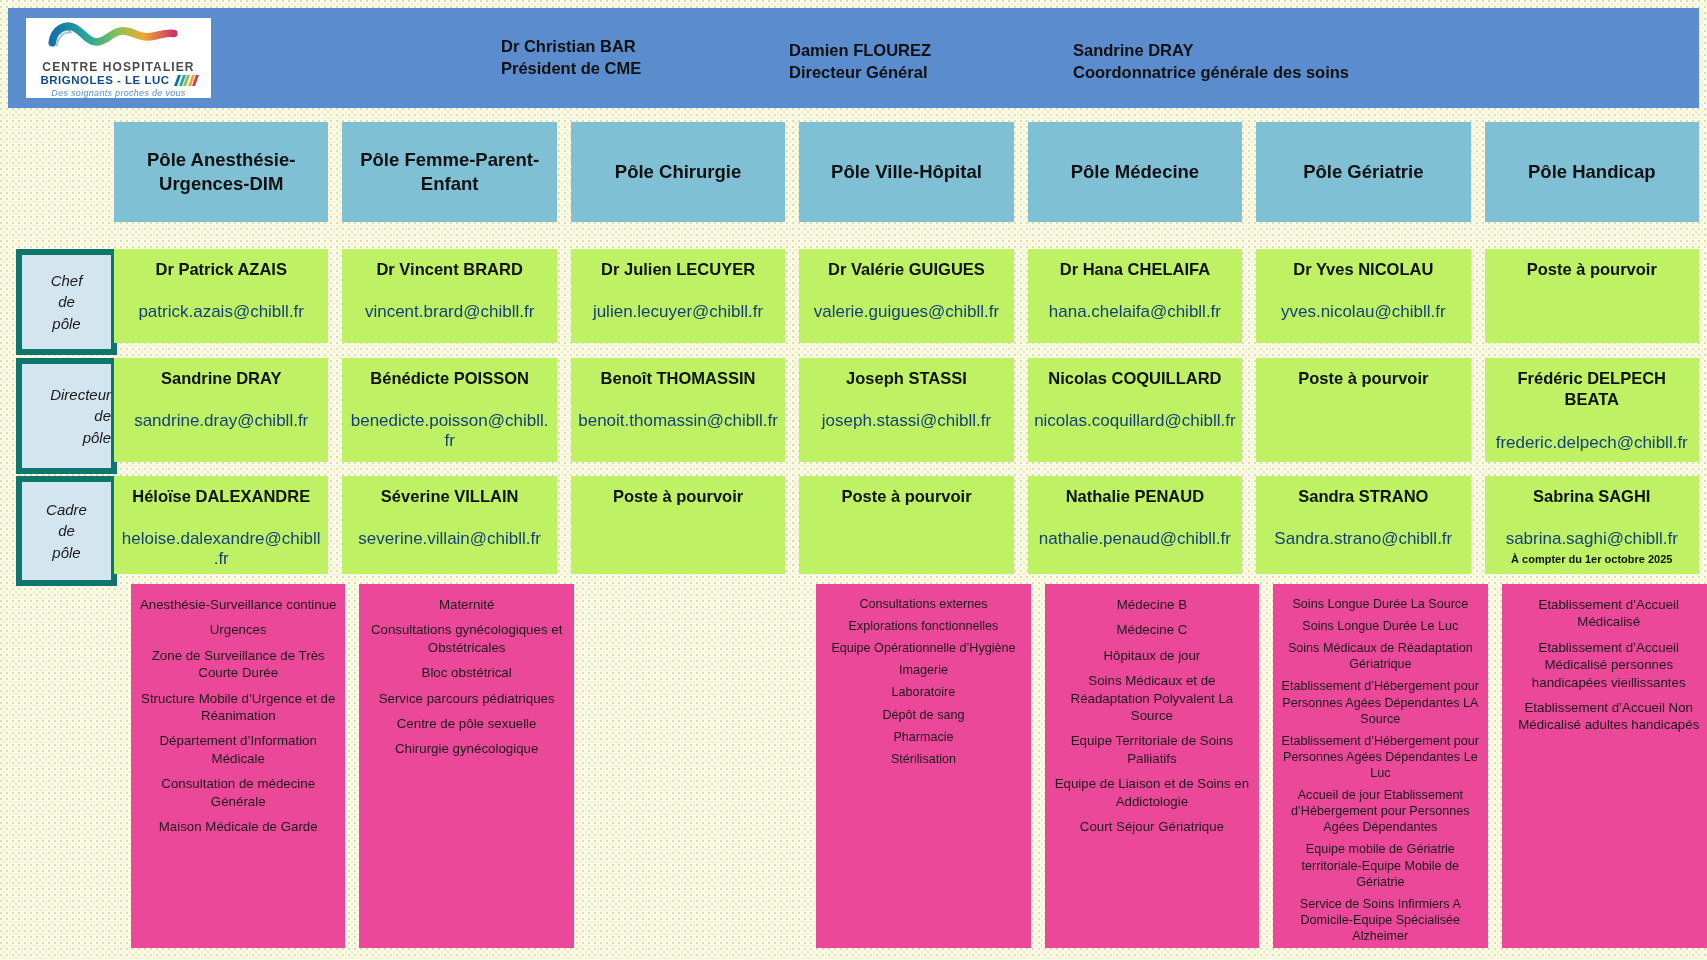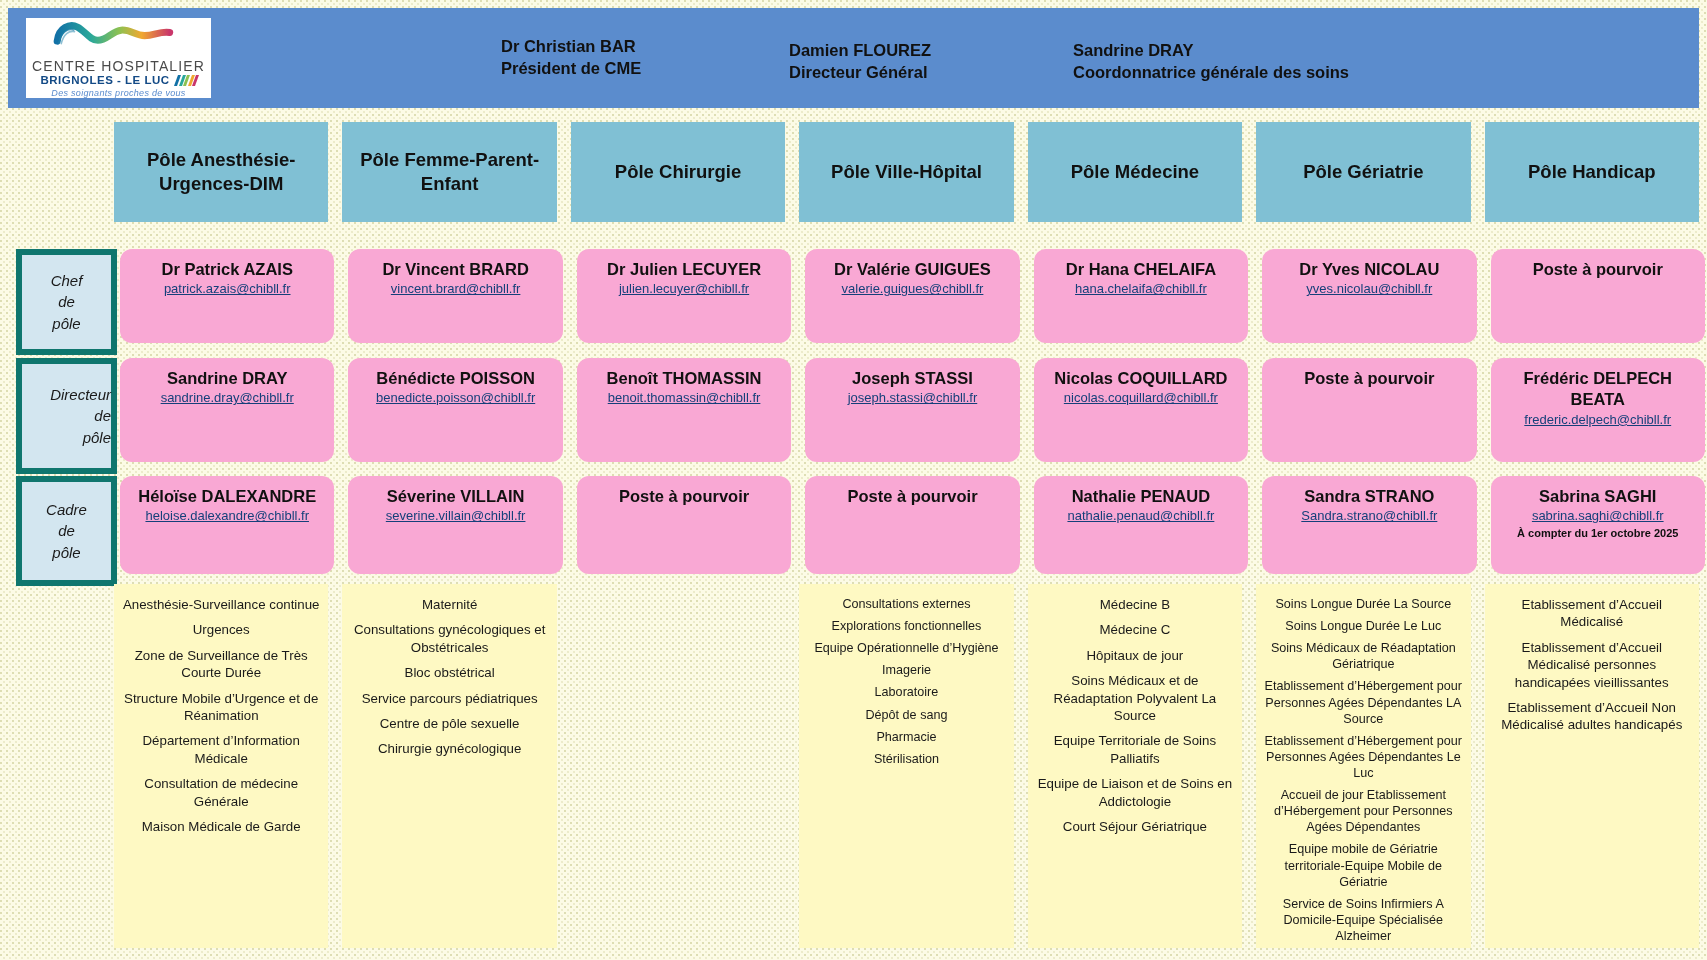--- a/index.html
+++ b/index.html
@@ -26,21 +26,21 @@
     background:#5b8ccd;
     display:flex;align-items:center;
   }
   .logo-box{
     width:185px;height:80px;margin-left:18px;background:#ffffff;
     display:flex;flex-direction:column;align-items:center;justify-content:center;
     position:relative;overflow:hidden;
   }
   .logo-wave{width:165px;height:32px;display:block;margin-top:2px;}
   .logo-line1{
-    font-size:14px;letter-spacing:1.1px;color:#4a4a4a;font-weight:400;
+    font-size:12px;letter-spacing:1.1px;color:#4a4a4a;font-weight:700;
     margin-top:13px;
   }
   .logo-line2{
     font-size:11.5px;letter-spacing:.5px;color:#134a86;font-weight:bold;
     display:flex;align-items:center;gap:6px;
   }
   .logo-bars{display:inline-flex;gap:1.5px;transform:skewX(-20deg);}
   .logo-bars i{display:block;width:3px;height:11px;}
   .logo-line3{
     font-size:9px;color:#5b8ccd;font-style:italic;letter-spacing:.3px;margin-top:2px;
@@ -74,36 +74,36 @@
   .col{width:216px;position:relative;}
 
   .pole-head{
     position:absolute;top:4px;left:0;width:100%;height:100px;
     background:#80c0d4;
     display:flex;align-items:center;justify-content:center;text-align:center;
     font-weight:bold;font-size:18.5px;color:#111;line-height:1.3;padding:0 6px;
     box-sizing:border-box;
   }
   .cell{
-    position:absolute;left:6px;width:100%;background:#f9a8d4;
-    box-sizing:border-box;padding:10px 6px 6px;text-align:center;border-radius:12px;
+    position:absolute;left:0;width:100%;background:#bef264;
+    box-sizing:border-box;padding:10px 6px 6px;text-align:center;
   }
   .cell .nm{font-weight:bold;font-size:16.5px;color:#111;line-height:1.3;}
   .cell .em{
-    font-size:13px;color:#15407a;text-decoration:underline;margin-top:1px;display:block;
+    font-size:17px;color:#15407a;margin-top:22px;display:block;
     word-break:break-word;
   }
   .cell .note{font-size:11px;color:#111;font-weight:bold;margin-top:4px;display:block;}
   .c-chef{top:131px;height:94px;}
   .c-dir{top:240px;height:104px;}
   .c-cadre{top:358px;height:98px;text-align:center;}
 
   .services{
-    position:absolute;left:0;top:466px;width:100%;height:364px;
-    background:#fef9c3;box-sizing:border-box;padding:12px 8px 6px;
+    position:absolute;left:17px;top:466px;width:100%;height:364px;
+    background:#ec4899;box-sizing:border-box;padding:12px 8px 6px;
     text-align:center;
   }
   .services div{
     font-size:13.3px;color:#1a1a1a;line-height:1.31;margin-bottom:8px;
   }
   .services.tight div{font-size:12.6px;line-height:1.28;margin-bottom:6px;}
 </style>
 </head>
 <body>
 

